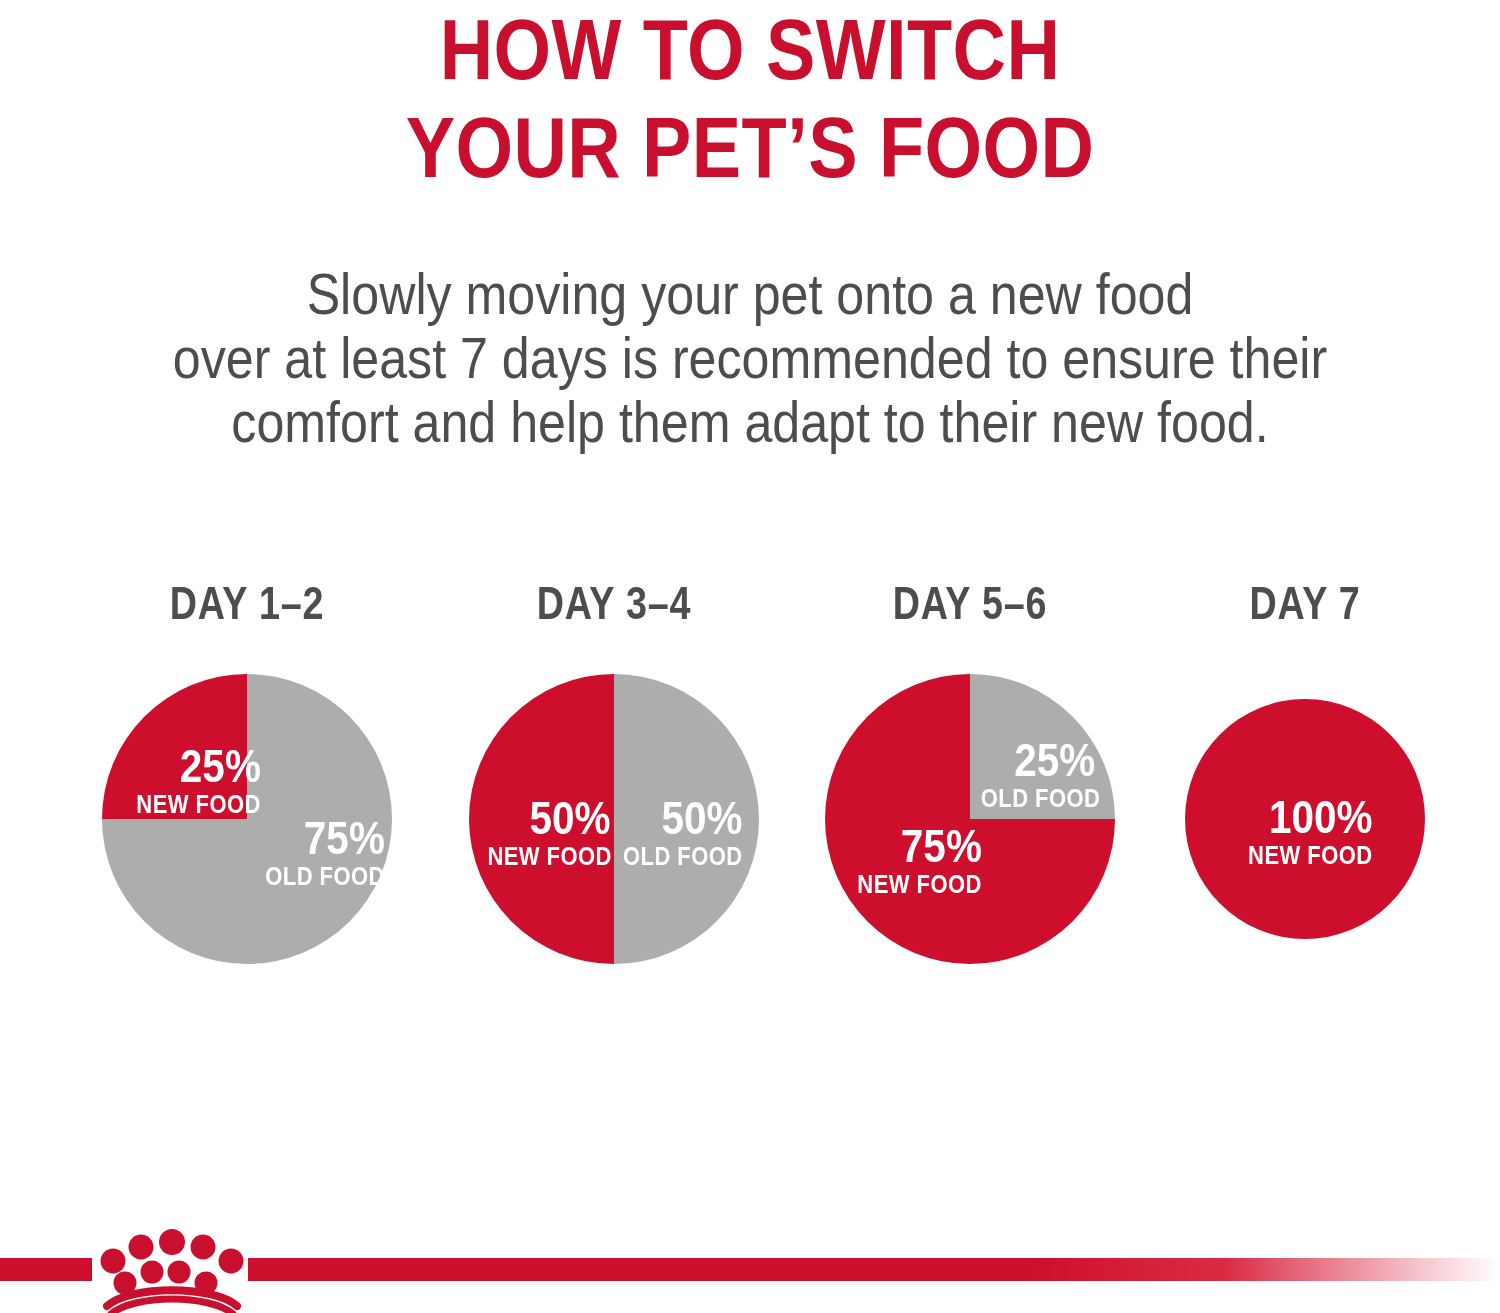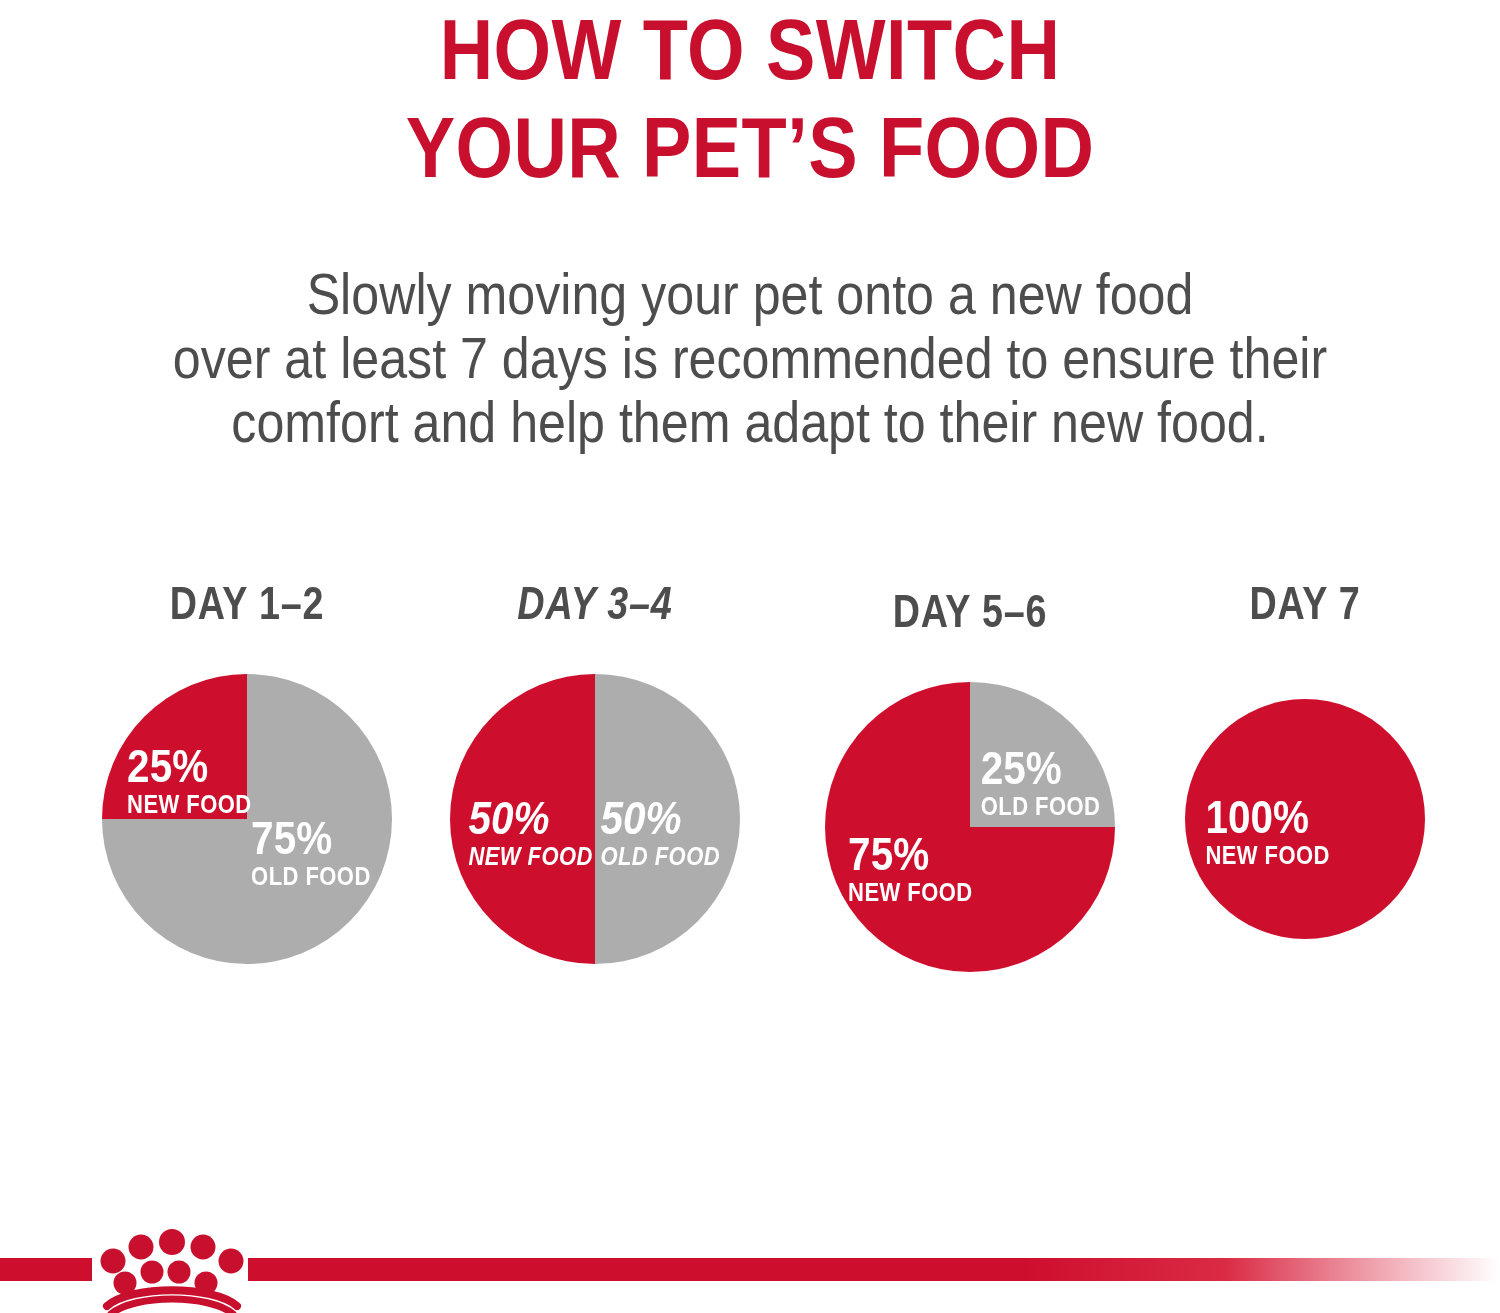--- a/index.html
+++ b/index.html
@@ -59,22 +59,22 @@
     top: 580px;
     width: 1244px;
     height: 420px;
   }
   .pie-col {
     position: absolute;
     top: 0;
     width: 330px;
   }
   .pie-col.c1 { left: 82px; }
-  .pie-col.c2 { left: 430px; font-style: italic; }
-  .pie-col.c3 { left: 805px; margin-top: 8px; }
+  .pie-col.c2 { left: 449px; }
+  .pie-col.c3 { left: 805px; }
   .pie-col.c4 { left: 1140px; }
 
   .day-label {
     text-align: center;
     color: #4D4D4D;
     font-family: "Liberation Sans Narrow", "Liberation Sans", sans-serif;
     font-weight: 700;
     font-size: 46px;
     line-height: 46px;
     letter-spacing: 1px;
@@ -108,21 +108,21 @@
   .pie-3 .pie-disc {
     background: conic-gradient(#ADADAD 0deg 90deg, #CE0E2D 90deg 360deg);
   }
   
   .pie-4 .pie-disc {
     background: #CE0E2D;
   }
 
   .slice-label {
     position: absolute;
-    text-align: left;
+    text-align: right;
     color: #ffffff;
     font-family: "Liberation Sans Narrow", "Liberation Sans", sans-serif;
     line-height: 1;
     white-space: nowrap;
   }
   .slice-label .pct {
     display: block;
     font-weight: 700;
     font-size: 46px;
     line-height: 48px;

